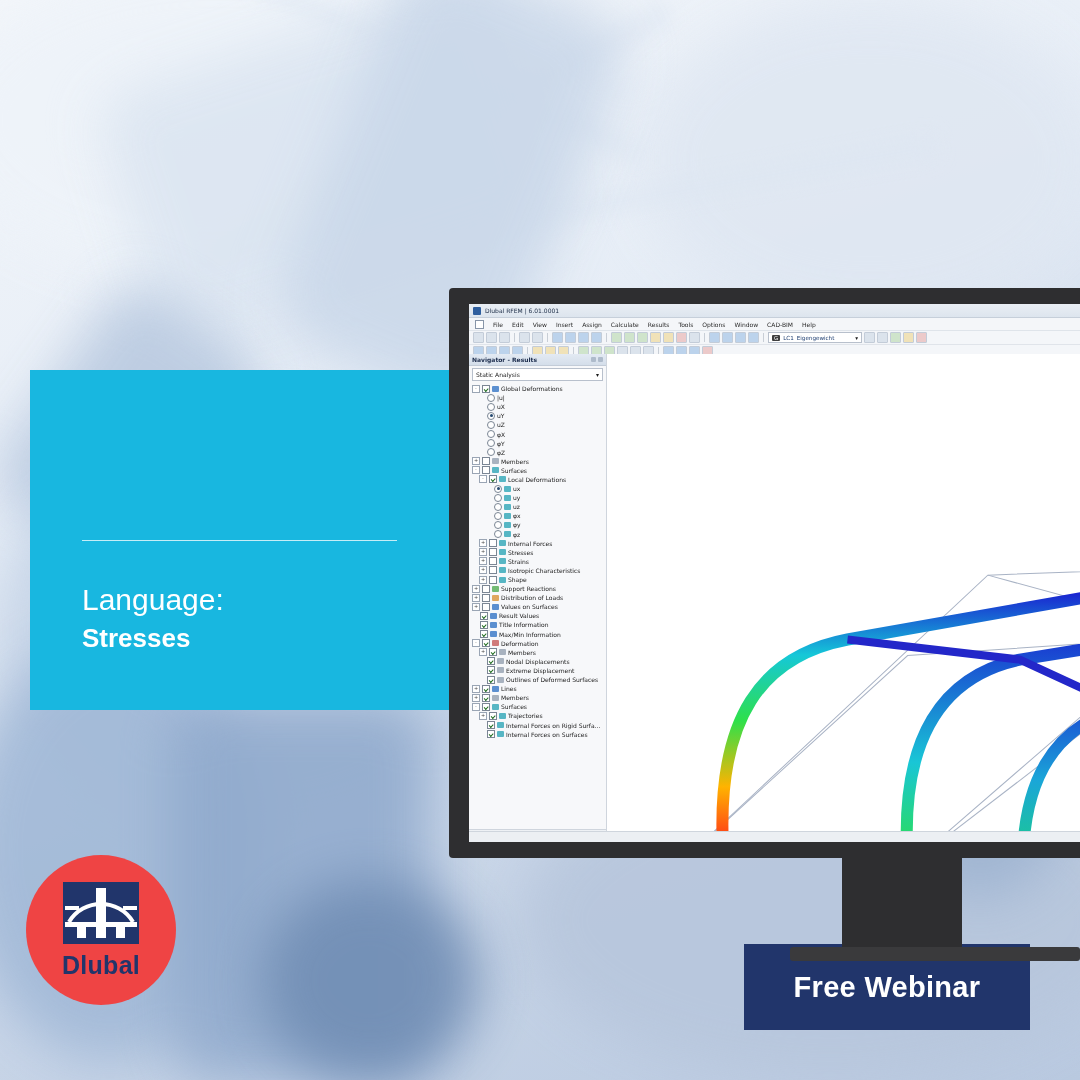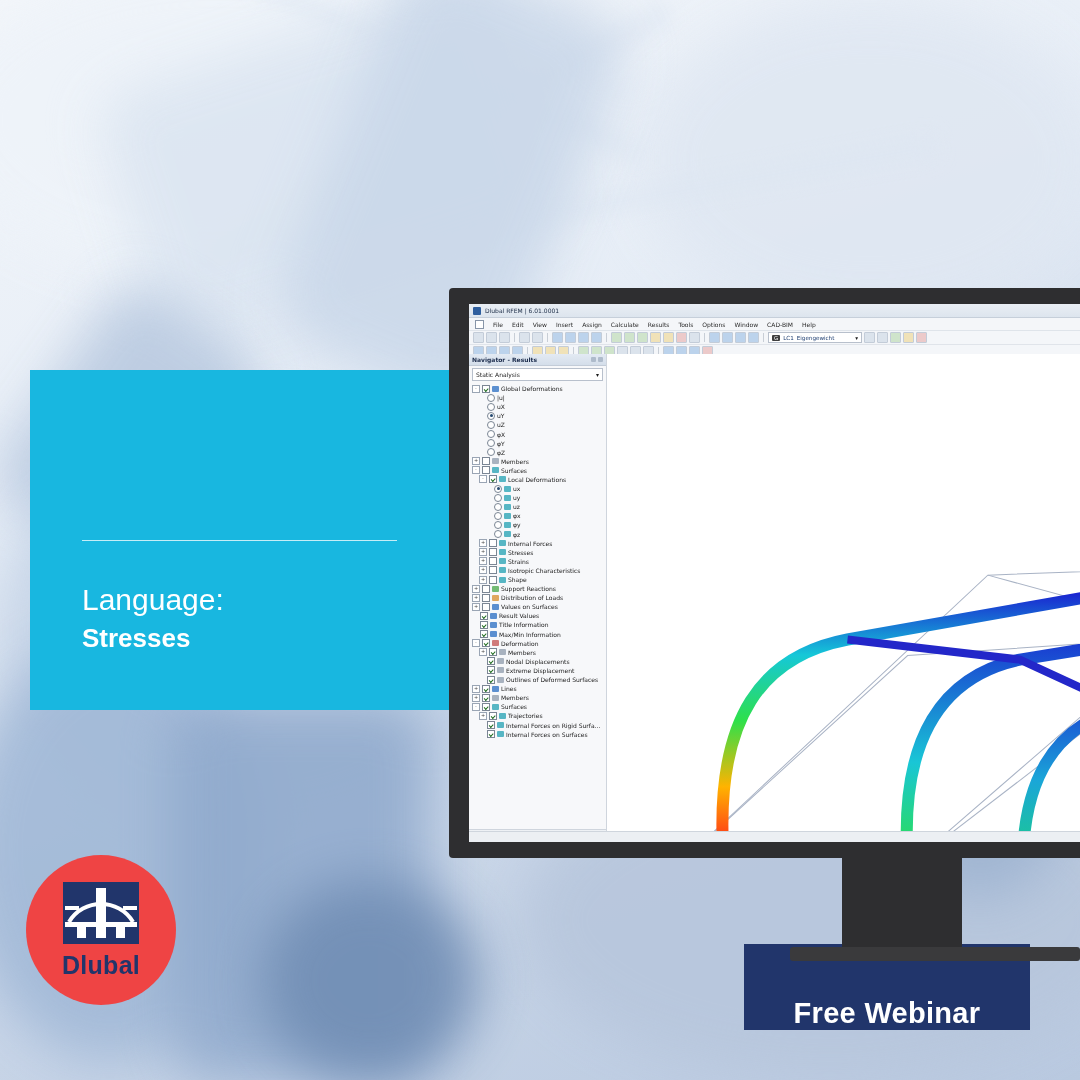--- a/index.html
+++ b/index.html
@@ -51,21 +51,21 @@
   .logo-circle{
     position:absolute;left:26px;top:855px;width:150px;height:150px;border-radius:50%;
     background:#ef4444;
   }
   .logo-mark{position:absolute;left:37px;top:27px;width:76px;height:62px;}
   .logo-text{position:absolute;left:0;top:96px;width:150px;text-align:center;color:#21356b;font-size:25px;font-weight:bold;letter-spacing:.3px;}
 
   
   .webinar-btn{
     position:absolute;left:744px;top:944px;width:286px;height:86px;
-    background:#21356b;color:#fff;display:flex;align-items:flex-end;justify-content:center;
+    background:#21356b;color:#fff;display:flex;align-items:center;justify-content:center;
     font-size:29px;font-weight:bold;letter-spacing:.3px;
   }
 
   
   .monitor{position:absolute;left:449px;top:288px;width:660px;height:570px;background:#2e2e30;border-radius:4px;}
   .screen{position:absolute;left:20px;top:16px;width:1080px;height:538px;background:#f0f0f0;overflow:hidden;}
   .stand-neck{position:absolute;left:842px;top:855px;width:120px;height:92px;background:#2e2e30;}
   .stand-base{position:absolute;left:790px;top:947px;width:290px;height:14px;background:#3a3a3c;border-radius:3px;}
 
   

